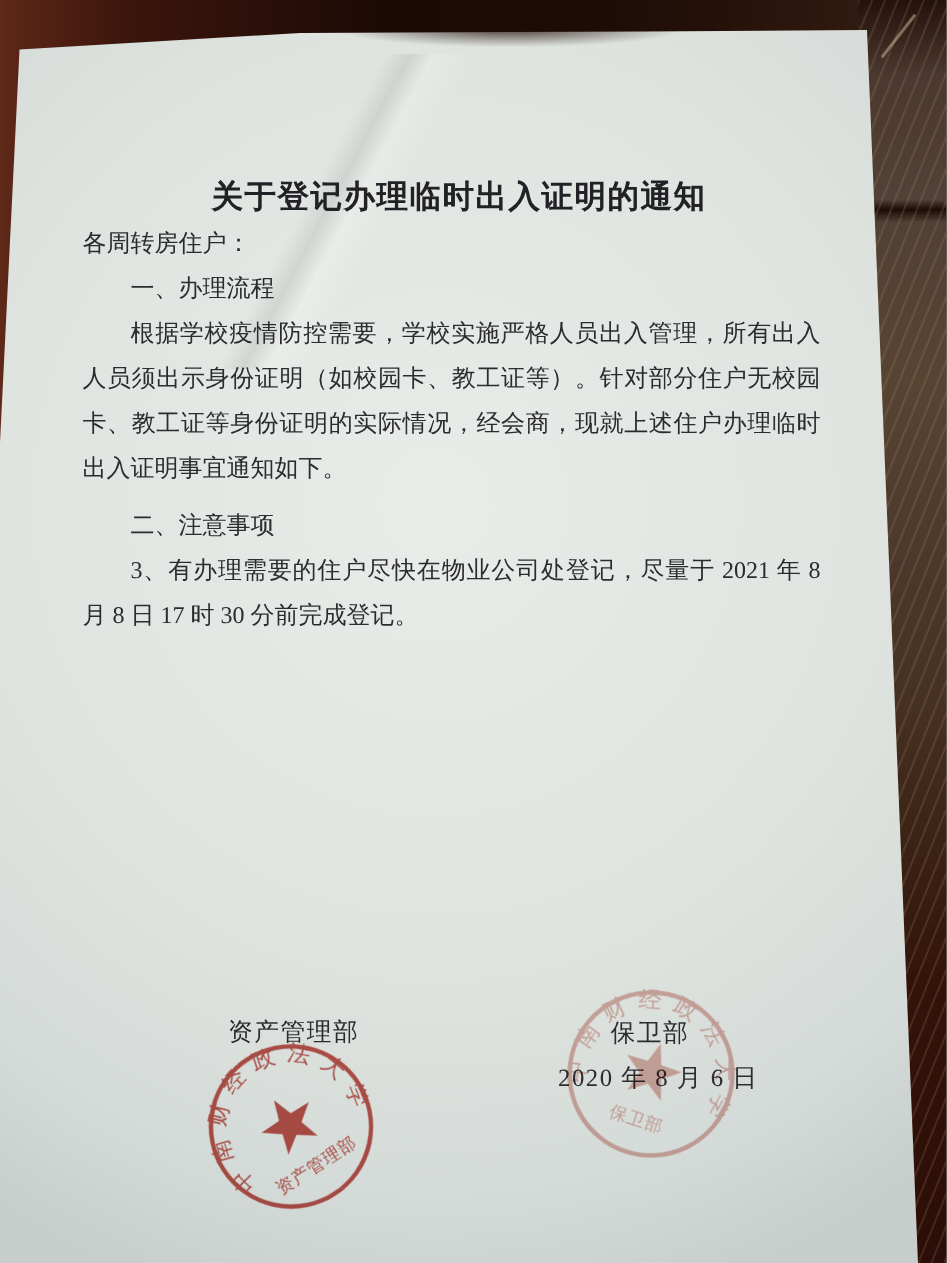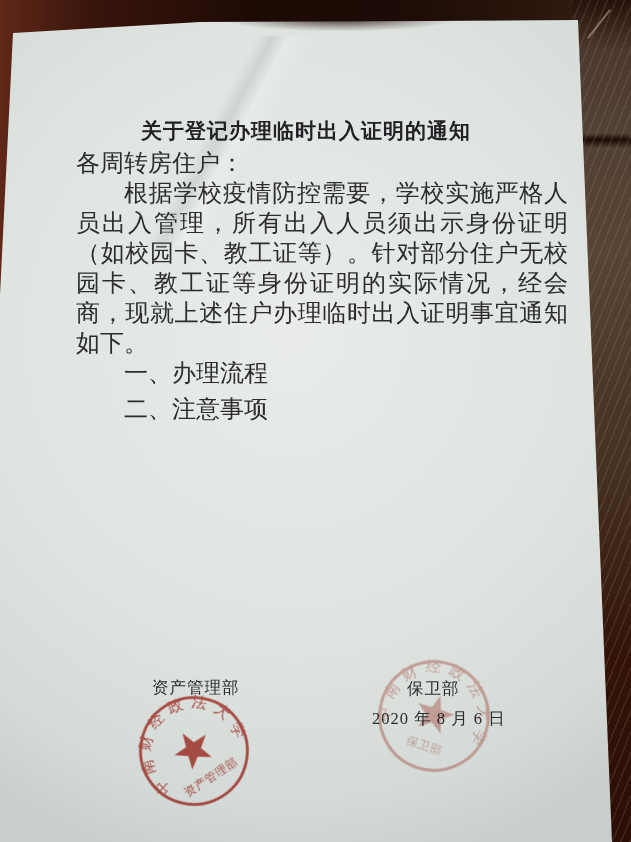--- a/index.html
+++ b/index.html
@@ -46,26 +46,26 @@
     position:absolute;left:8px;top:36px;width:430px;height:210px;
     background:linear-gradient(118deg, rgba(0,0,0,0) 46%, rgba(110,120,116,.16) 49%, rgba(255,255,255,.22) 52%, rgba(0,0,0,0) 57%);
   }
   .title{
     position:absolute;left:60px;top:117px;width:492px;margin:0;
     font-family:"Liberation Sans", sans-serif;
     font-size:21px;font-weight:700;letter-spacing:1px;
     text-align:center;color:#212126;white-space:nowrap;
   }
   .notice-body{
-    position:absolute;left:76px;top:148px;width:492px;
-    font-size:24px;line-height:30px;color:#2c2c30;
+    position:absolute;left:55px;top:148px;width:492px;
+    font-size:16px;line-height:30px;color:#2c2c30;
   }
   .notice-body p{margin:0;text-indent:2em;text-align:justify;}
   .notice-body p.salutation{text-indent:0;}
-  .notice-body p.mt{margin-top:8px;font-family:Liberation Mono, monospace;}
+  .notice-body p.mt{margin-top:8px;}
   .sig{
     position:absolute;font-size:16.5px;color:#2c2c30;letter-spacing:1px;white-space:nowrap;
   }
   .sig-left{left:152px;top:677px;}
   .sig-right{left:407px;top:678px;}
   .sig-date{left:372px;top:708px;}
   
   .stamp{position:absolute;mix-blend-mode:multiply;}
   .stamp svg{width:100%;height:100%;display:block;}
   .stamp-left{
@@ -86,23 +86,24 @@
   <div class="scratch"></div>
 
   <div class="paper">
     <div class="edge-shadow"></div>
     <div class="crease"></div>
 
     <h1 class="title">关于登记办理临时出入证明的通知</h1>
 
     <div class="notice-body">
       <p class="salutation">各周转房住户：</p>
+      <p>一、办理流程</p>
       <p>根据学校疫情防控需要，学校实施严格人员出入管理，所有出入人员须出示身份证明（如校园卡、教工证等）。针对部分住户无校园卡、教工证等身份证明的实际情况，经会商，现就上述住户办理临时出入证明事宜通知如下。</p>
-      <p>一、办理流程</p>
       <p class="mt">二、注意事项</p>
+      <p>3、有办理需要的住户尽快在物业公司处登记，尽量于 2021 年 8 月 8 日 17 时 30 分前完成登记。</p>
     </div>
 
     <div class="sig sig-left">资产管理部</div>
     <div class="sig sig-right">保卫部</div>
     <div class="sig sig-date">2020 年 8 月 6 日</div>
 
     <div class="stamp stamp-left">
       <svg viewBox="0 0 200 200">
         <circle cx="100" cy="100" r="92" fill="none" stroke="currentColor" stroke-width="5"></circle>
         <polygon fill="currentColor" points="100,64 108,87 132.3,87.5 112.9,102.2 120,125.5 100,111.6 80,125.5 87.1,102.2 67.7,87.5 92,87"></polygon>

